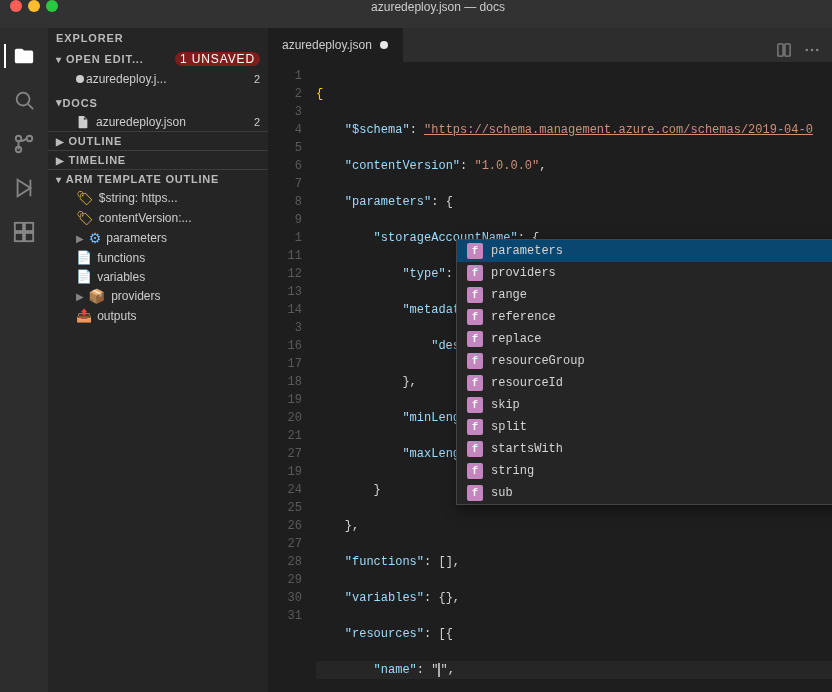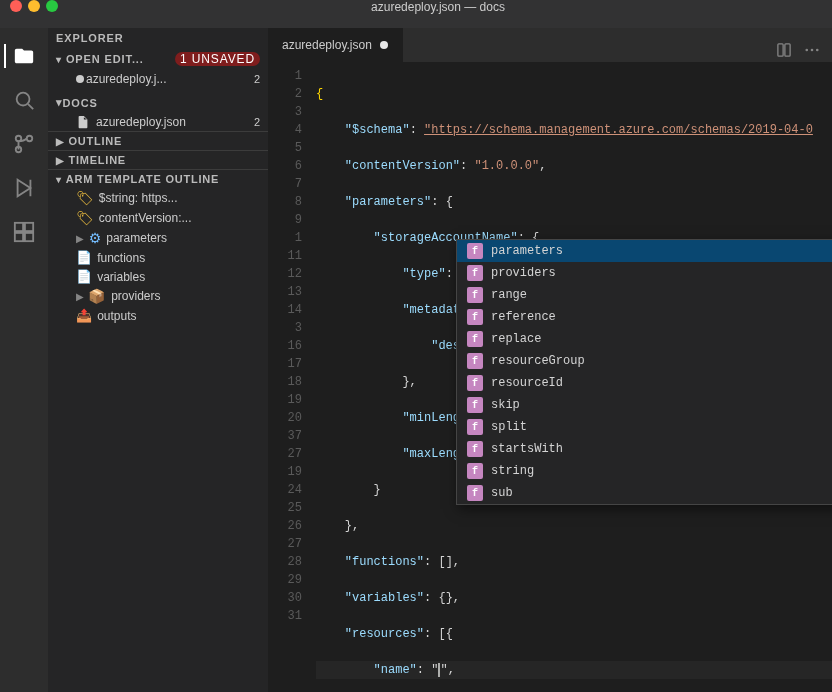--- a/index.html
+++ b/index.html
@@ -513,21 +513,21 @@
         <div>11</div>
           <div>12</div>
           <div>13</div>
           <div>14</div>
           <div>3</div>
         <div>16</div>
           <div>17</div>
           <div>18</div>
           <div>19</div>
           <div>20</div>
-        <div>37</div>
+        <div>21</div>
           <div>27</div>
           <div>19</div>
           <div>24</div>
           <div>25</div>
         <div>26</div>
           <div>27</div>
           <div>28</div>
           <div>29</div>
           <div>30</div>
         <div>31</div>

